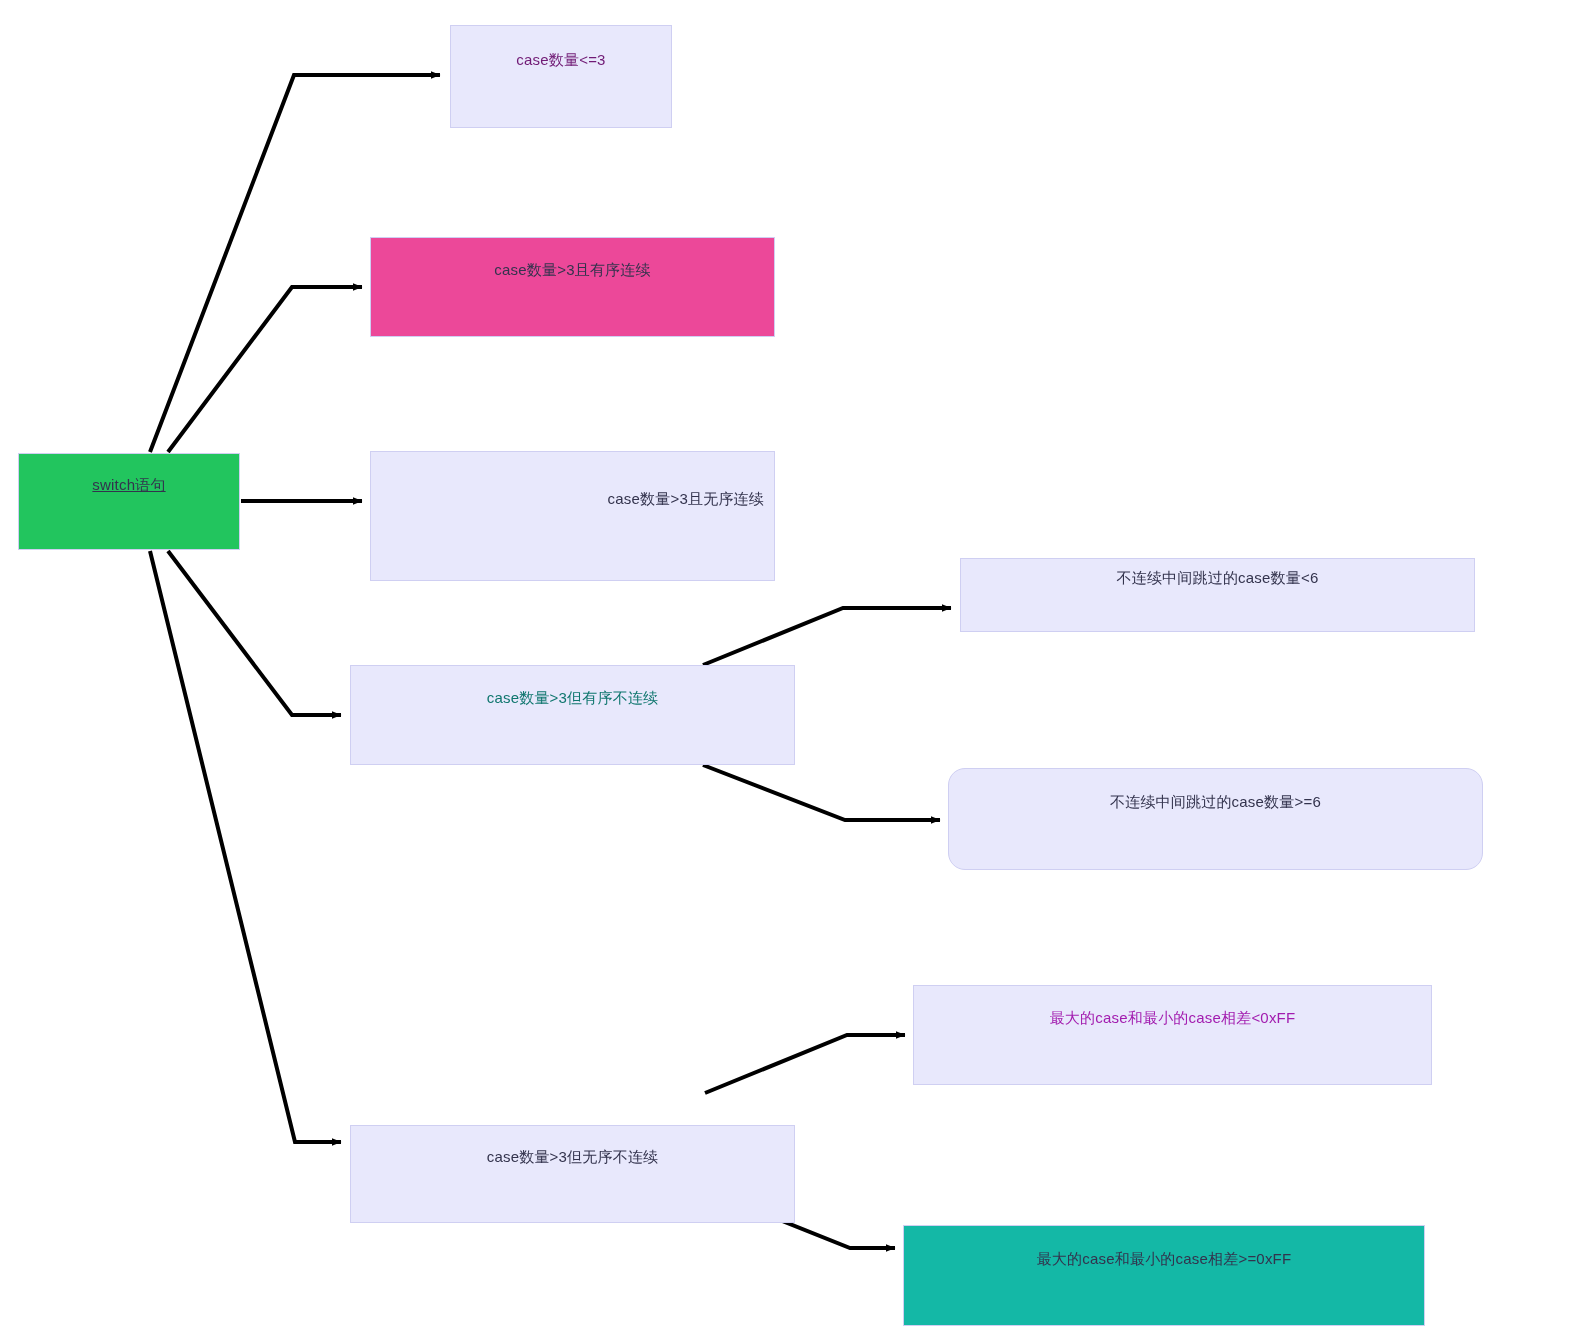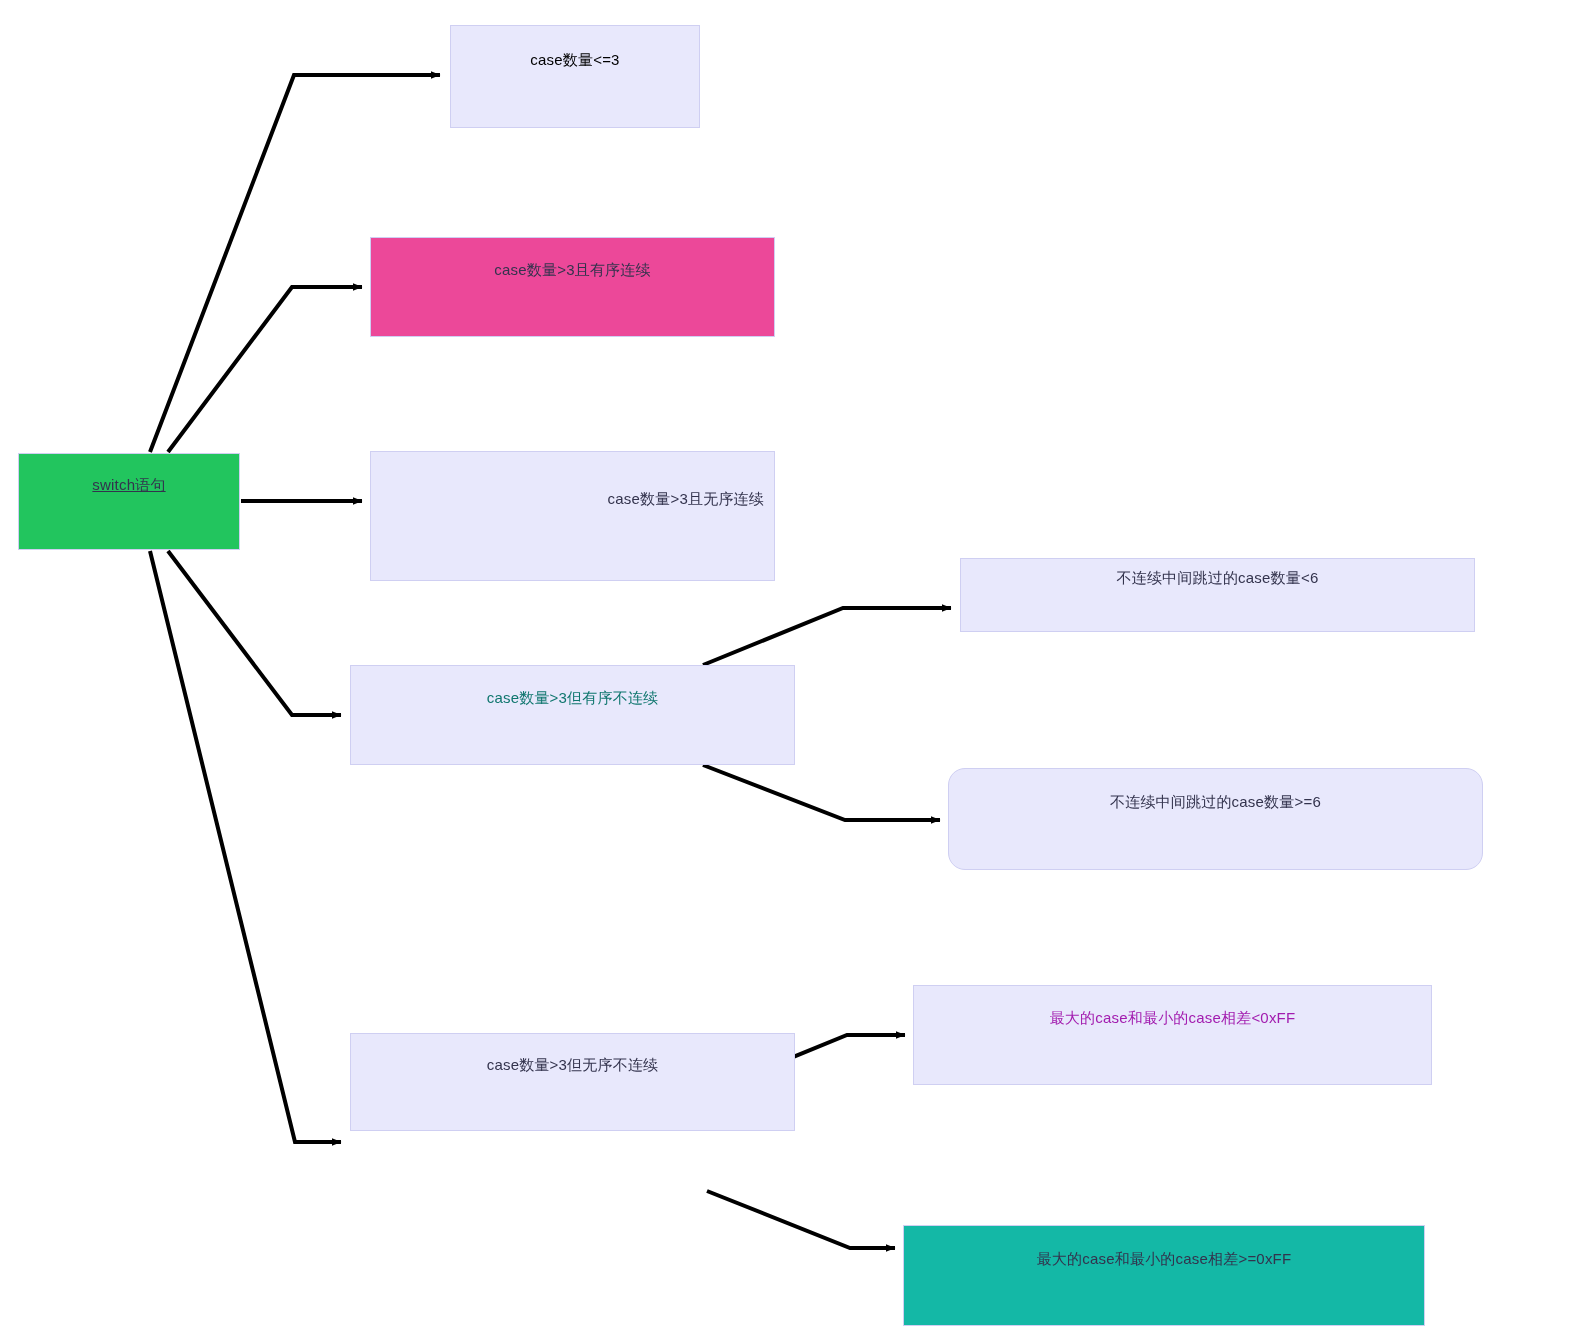--- a/index.html
+++ b/index.html
@@ -65,39 +65,39 @@
         <polyline points="703,765 845,820 940,820" fill="none" stroke="#000000" stroke-width="4" stroke-linecap="butt" stroke-linejoin="miter" marker-end="url(#arrowhead)"></polyline>
         <polyline points="705,1093 847,1035 905,1035" fill="none" stroke="#000000" stroke-width="4" stroke-linecap="butt" stroke-linejoin="miter" marker-end="url(#arrowhead)"></polyline>
         <polyline points="707,1191 850,1248 895,1248" fill="none" stroke="#000000" stroke-width="4" stroke-linecap="butt" stroke-linejoin="miter" marker-end="url(#arrowhead)"></polyline>
       </g>
   </svg>
 
   <div id="nodes-group">
       <div class="node" style="left: 18px; top: 453px; width: 222px; height: 97px; background: #22c55e; border-color: rgb(207, 207, 242); color: rgb(51, 51, 77); text-decoration: underline;">
         <span class="node-label">switch语句</span>
       </div>
-      <div class="node" style="left: 450px; top: 25px; width: 250px; height: 103px; background: rgb(232, 232, 252); border-color: rgb(207, 207, 242); color: #000000;">
+      <div class="node" style="left: 450px; top: 25px; width: 222px; height: 103px; background: rgb(232, 232, 252); border-color: rgb(207, 207, 242); color: #701a75;">
         <span class="node-label">case数量&lt;=3</span>
       </div>
       <div class="node" style="left: 370px; top: 237px; width: 405px; height: 100px; background: #ec4899; border-color: rgb(207, 207, 242); color: rgb(51, 51, 77);">
         <span class="node-label">case数量&gt;3且有序连续</span>
       </div>
       <div class="node" style="left: 370px; top: 451px; width: 405px; height: 130px; background: rgb(232, 232, 252); border-color: rgb(207, 207, 242); color: rgb(51, 51, 77); justify-content: flex-end;">
         <span class="node-label">case数量&gt;3且无序连续</span>
       </div>
       <div class="node" style="left: 350px; top: 665px; width: 445px; height: 100px; background: rgb(232, 232, 252); border-color: rgb(207, 207, 242); color: #0f766e;">
         <span class="node-label">case数量&gt;3但有序不连续</span>
       </div>
       <div class="node" style="left: 960px; top: 558px; width: 515px; height: 74px; background: rgb(232, 232, 252); border-color: rgb(207, 207, 242); color: rgb(51, 51, 77);">
         <span class="node-label">不连续中间跳过的case数量&lt;6</span>
       </div>
       <div class="node" style="left: 948px; top: 768px; width: 535px; height: 102px; background: rgb(232, 232, 252); border-color: rgb(207, 207, 242); color: rgb(51, 51, 77); border-radius: 17px;">
         <span class="node-label">不连续中间跳过的case数量&gt;=6</span>
       </div>
-      <div class="node" style="left: 350px; top: 1033px; width: 445px; height: 98px; background: rgb(232, 232, 252); border-color: rgb(207, 207, 242); color: rgb(51, 51, 77);">
+      <div class="node" style="left: 350px; top: 1125px; width: 445px; height: 98px; background: rgb(232, 232, 252); border-color: rgb(207, 207, 242); color: rgb(51, 51, 77);">
         <span class="node-label">case数量&gt;3但无序不连续</span>
       </div>
       <div class="node" style="left: 913px; top: 985px; width: 519px; height: 100px; background: rgb(232, 232, 252); border-color: rgb(207, 207, 242); color: #a21caf;">
         <span class="node-label">最大的case和最小的case相差&lt;0xFF</span>
       </div>
       <div class="node" style="left: 903px; top: 1197px; width: 522px; height: 101px; background: #14b8a6; border-color: rgb(207, 207, 242); color: rgb(51, 51, 77); margin-top: 28px;">
         <span class="node-label">最大的case和最小的case相差&gt;=0xFF</span>
       </div>
     </div>
 

